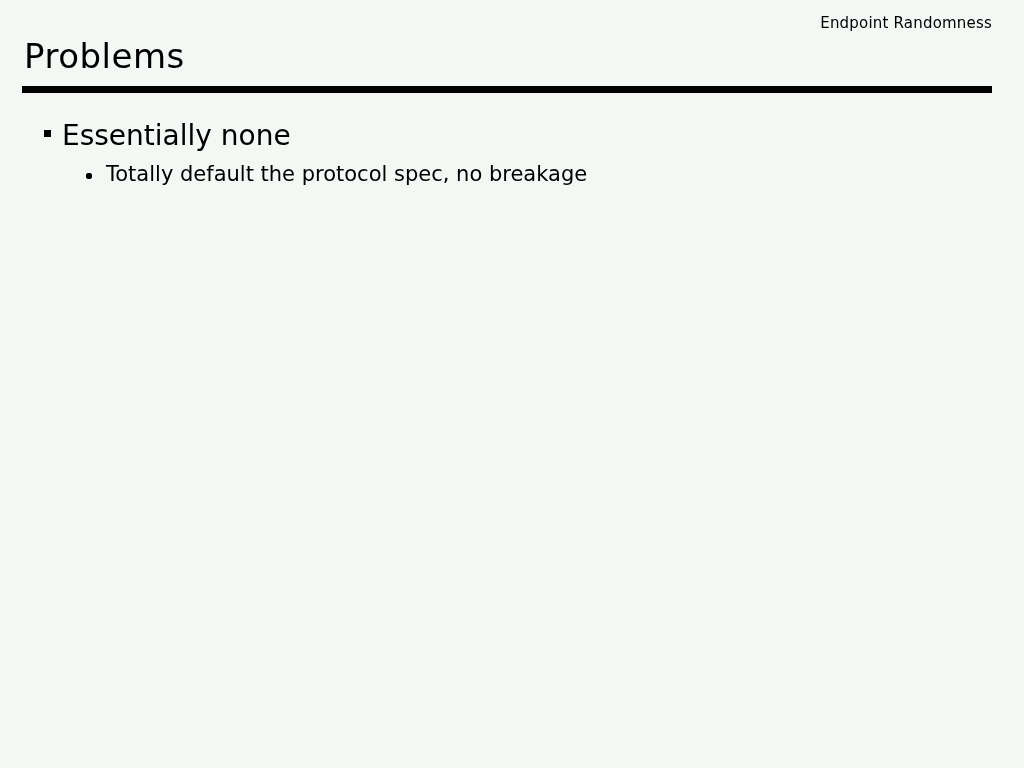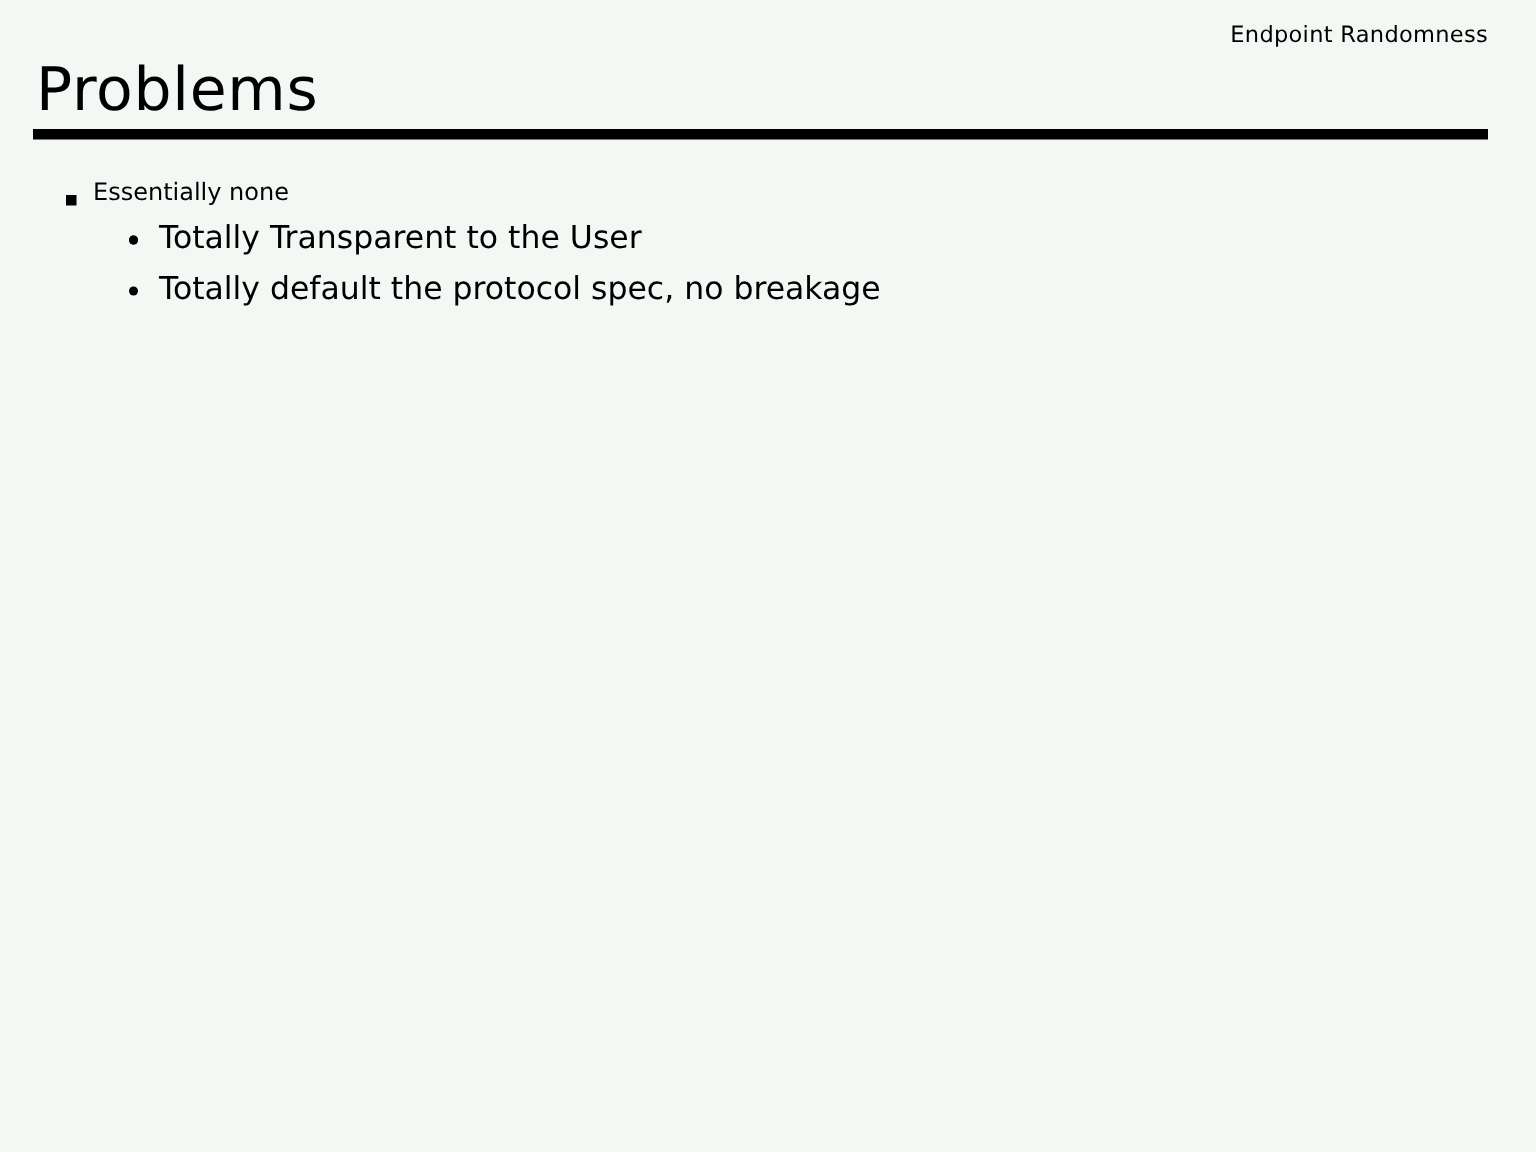--- a/index.html
+++ b/index.html
@@ -28,21 +28,21 @@
     font-size: 15px;
     font-family: "DejaVu Sans", sans-serif;
     color: #000000;
     letter-spacing: 0.2px;
     white-space: nowrap;
   }
   .title {
     position: absolute;
     top: 38px;
     left: 24px;
-    font-size: 40px;
+    font-size: 34px;
     font-family: "DejaVu Sans", sans-serif;
     color: #000000;
     line-height: 1.1;
     letter-spacing: 0.5px;
   }
   .title-rule {
     position: absolute;
     top: 86px;
     left: 22px;
     width: 970px;
@@ -52,21 +52,21 @@
   .content {
     position: absolute;
     top: 118px;
     left: 40px;
     width: 940px;
   }
   .bullet-l1 {
     position: relative;
     padding-left: 22px;
     margin: 0 0 6px 0;
-    font-size: 16px;
+    font-size: 28px;
     line-height: 1.28;
     color: #000000;
   }
   .bullet-l1 > .marker {
     position: absolute;
     left: 4px;
     top: 12px;
     width: 7px;
     height: 7px;
     background: #000000;
@@ -109,22 +109,18 @@
       <span class="marker"></span>
       <span>Essentially none</span>
     </div>
 
     <div class="sub-list">
       <div class="bullet-l2">
         <span class="marker"></span>
       </div>
       <div class="bullet-l2">
         <span class="marker"></span>
-        <span>Totally Transparent to the User</span>
-      </div>
-      <div class="bullet-l2">
-        <span class="marker"></span>
         <span>Totally default the protocol spec, no breakage</span>
       </div>
     </div>
 
   </div>
 </div>
 
 </body></html>

